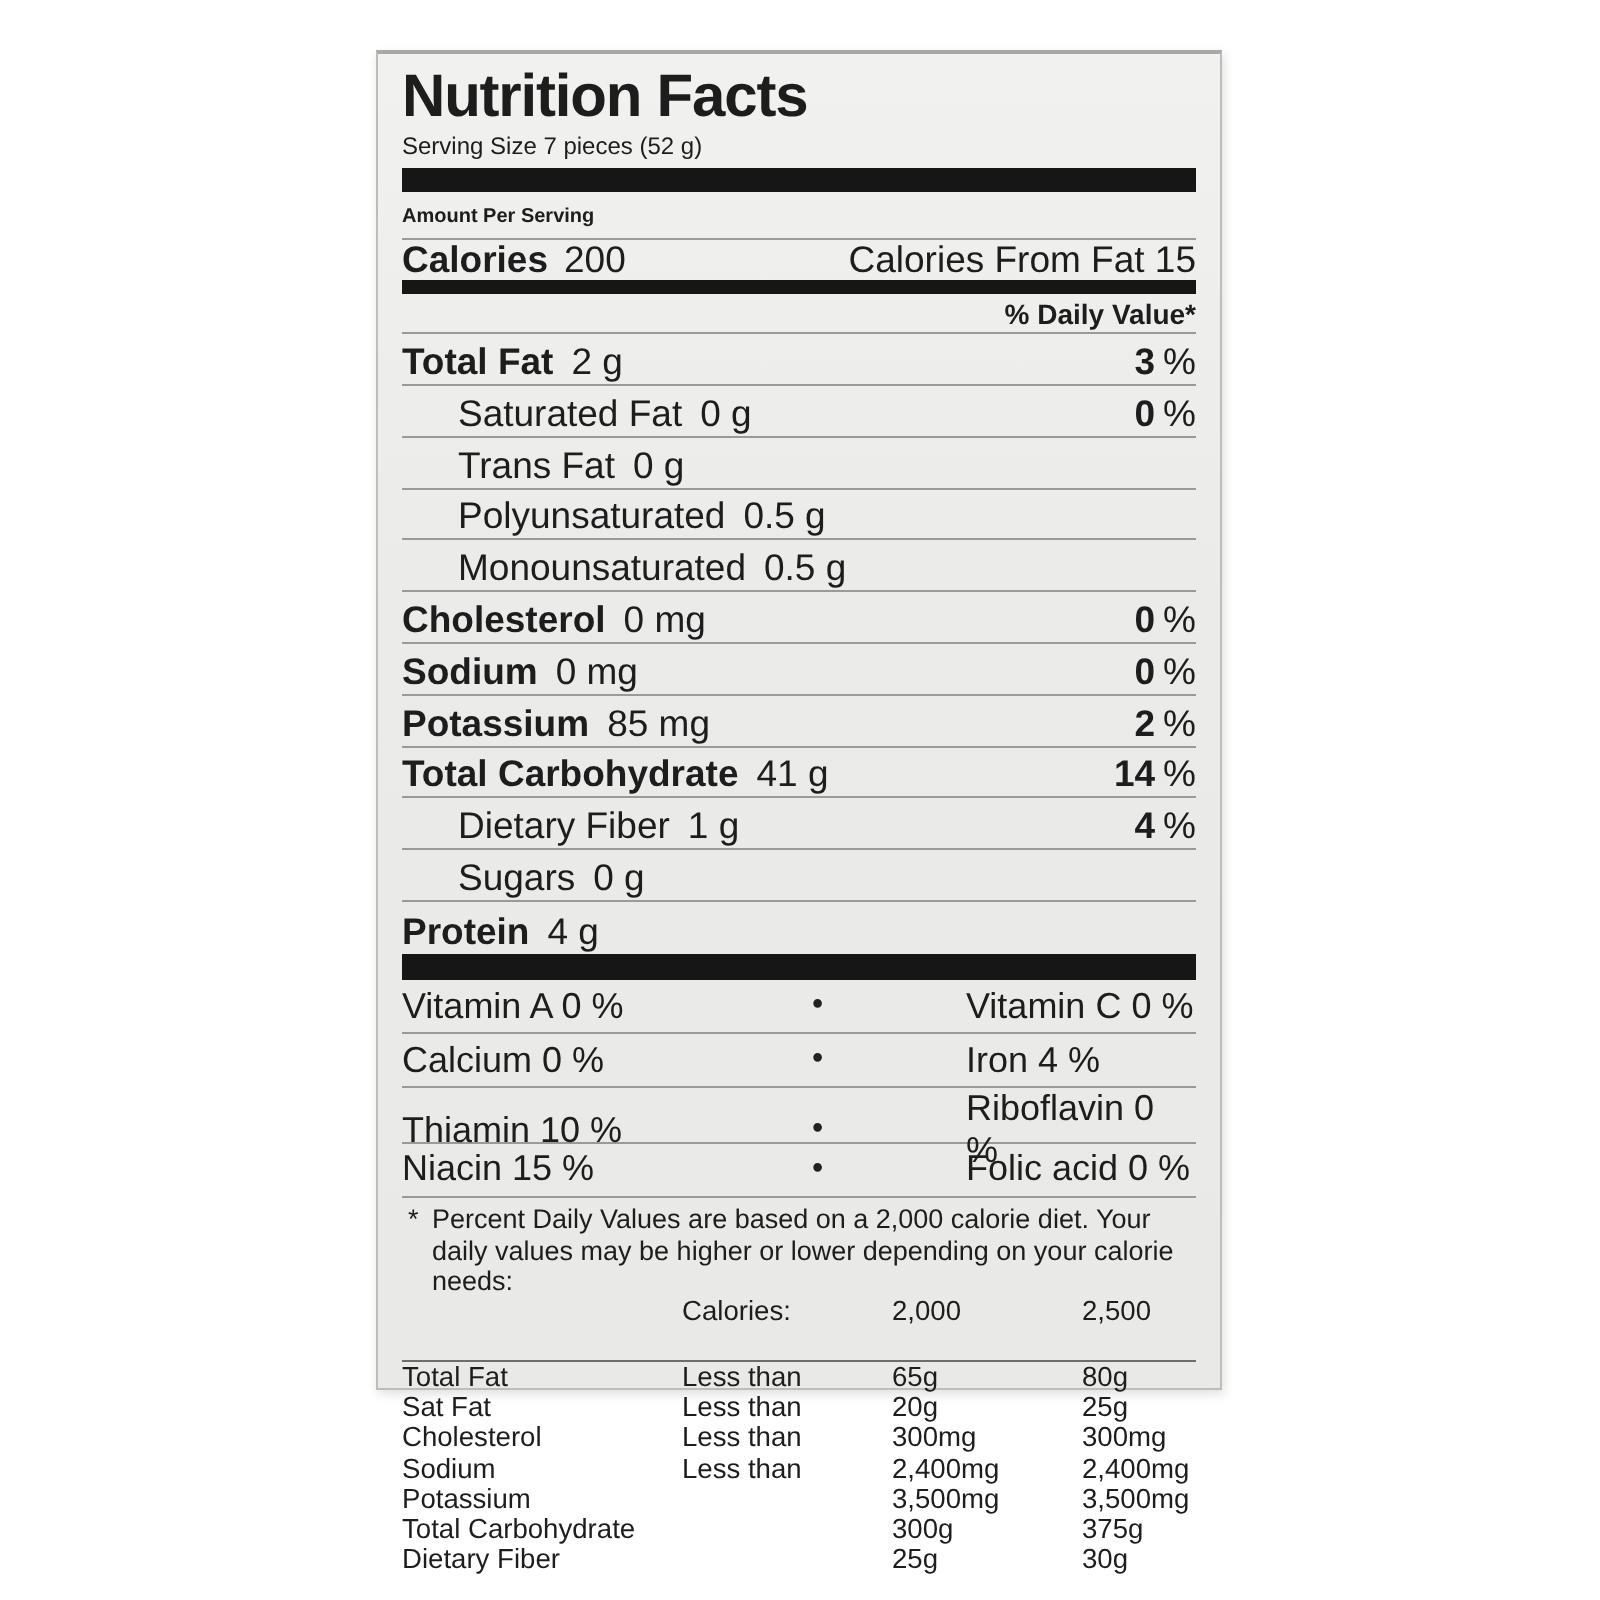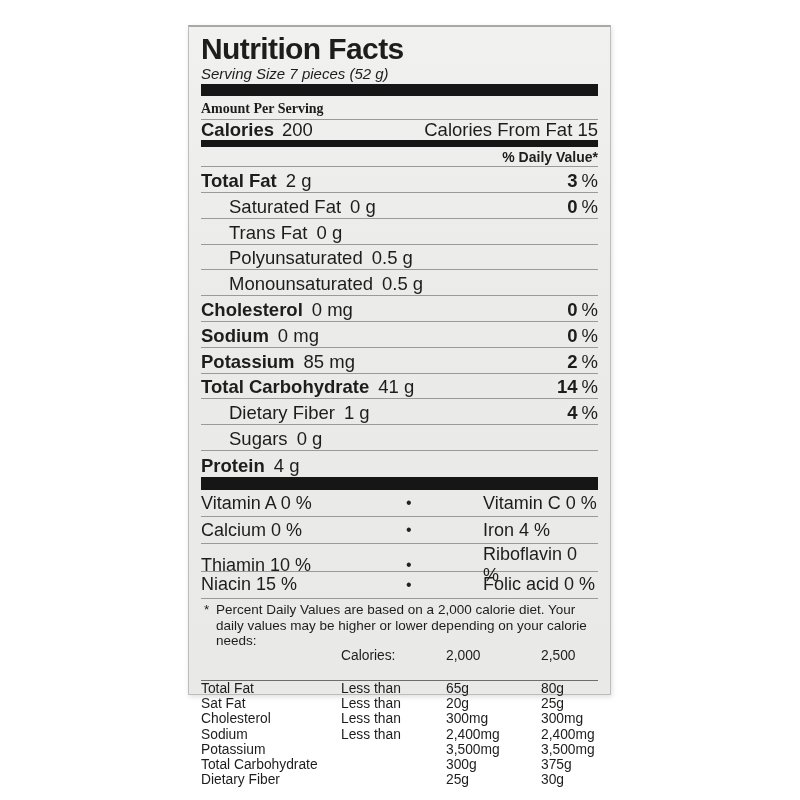--- a/index.html
+++ b/index.html
@@ -17,31 +17,30 @@
     width: 423px; height: 670px;
     box-sizing: border-box;
     background: linear-gradient(180deg, #f1f1f0 0%, #ebebea 40%, #e9e9e8 100%);
     border: 1px solid #bdbdbc;
     border-top: 2px solid #a9a9a8;
     box-shadow: 1px 2px 5px rgba(0,0,0,0.13);
     padding: 6px 12px 0 12px;
   }
 
   .title { font-size: 30px; font-weight: bold; letter-spacing: -0.6px; line-height: 31px; }
-  .serv-line { font-size: 15px; line-height: 19.3px; font-style: italic; }
+  .serv-line { font-size: 12px; line-height: 19.3px; }
 
   .bar-thick { height: 12px; background: #161616; margin-top: 1px; }
   .bar-mid   { height: 7px;  background: #161616; }
   .bar-thick2{ height: 13px; background: #161616; }
 
   .aps {
-    font-size: 14px; font-weight: bold;
+    font-size: 10px; font-weight: bold;
     padding: 5px 0 2px 0; line-height: 16px;
     border-bottom: 1px solid #9a9a9a;
-    font-family: Liberation Serif, serif;
   }
   .cal-row {
     display: flex; justify-content: space-between; align-items: baseline;
     font-size: 18.5px; line-height: 20px; height: 20px;
   }
   .cal-left .num { font-weight: normal; margin-left: 8px; text-align: right; }
   .cal-left .lbl { font-weight: bold; }
 
   .dv-header {
     text-align: right; font-size: 14px; font-weight: bold;

